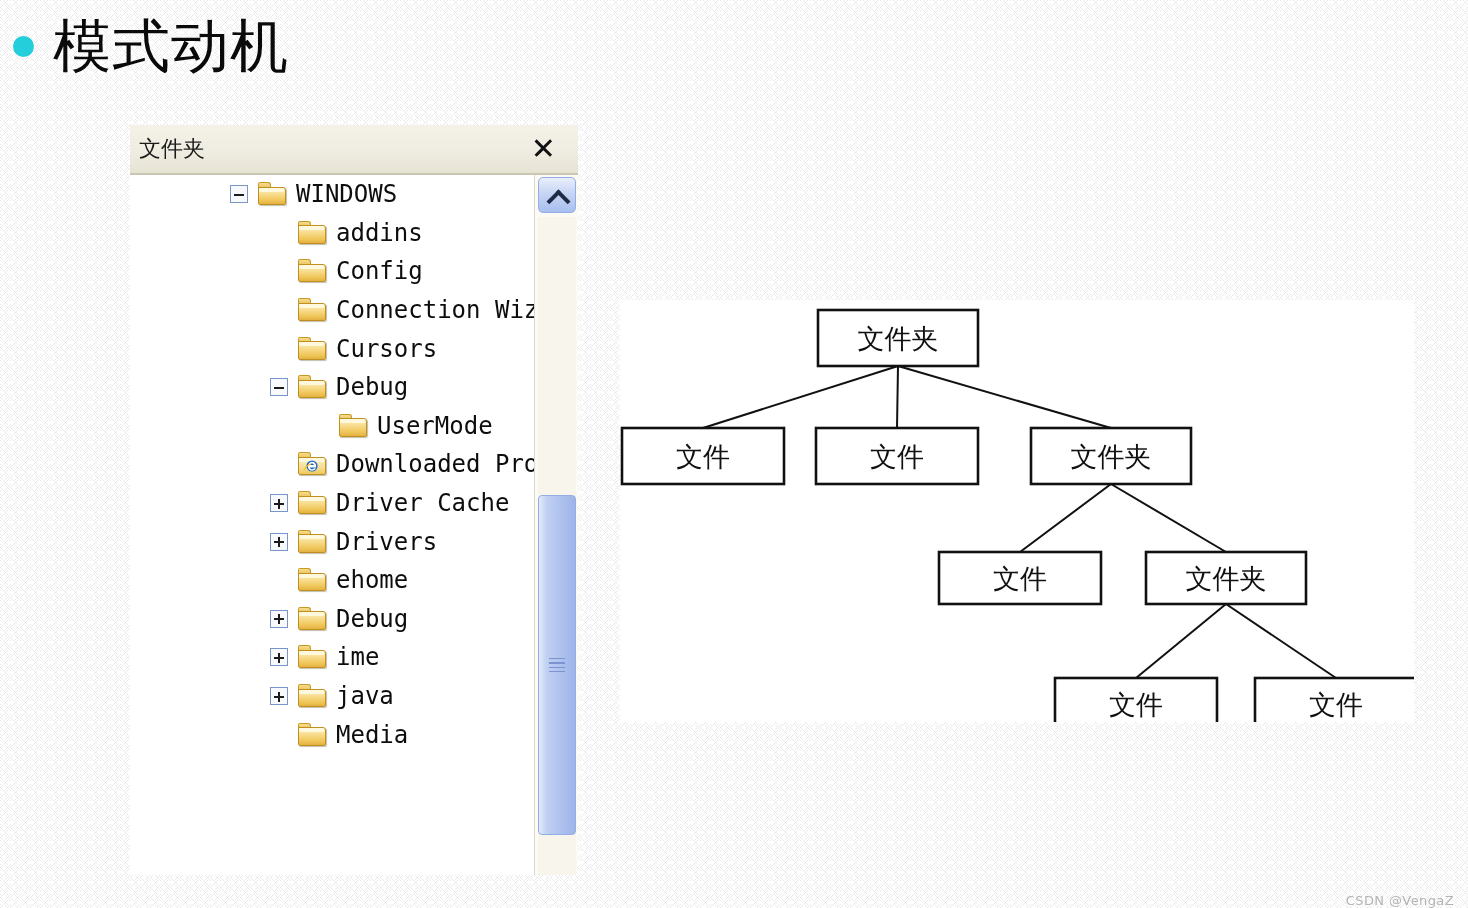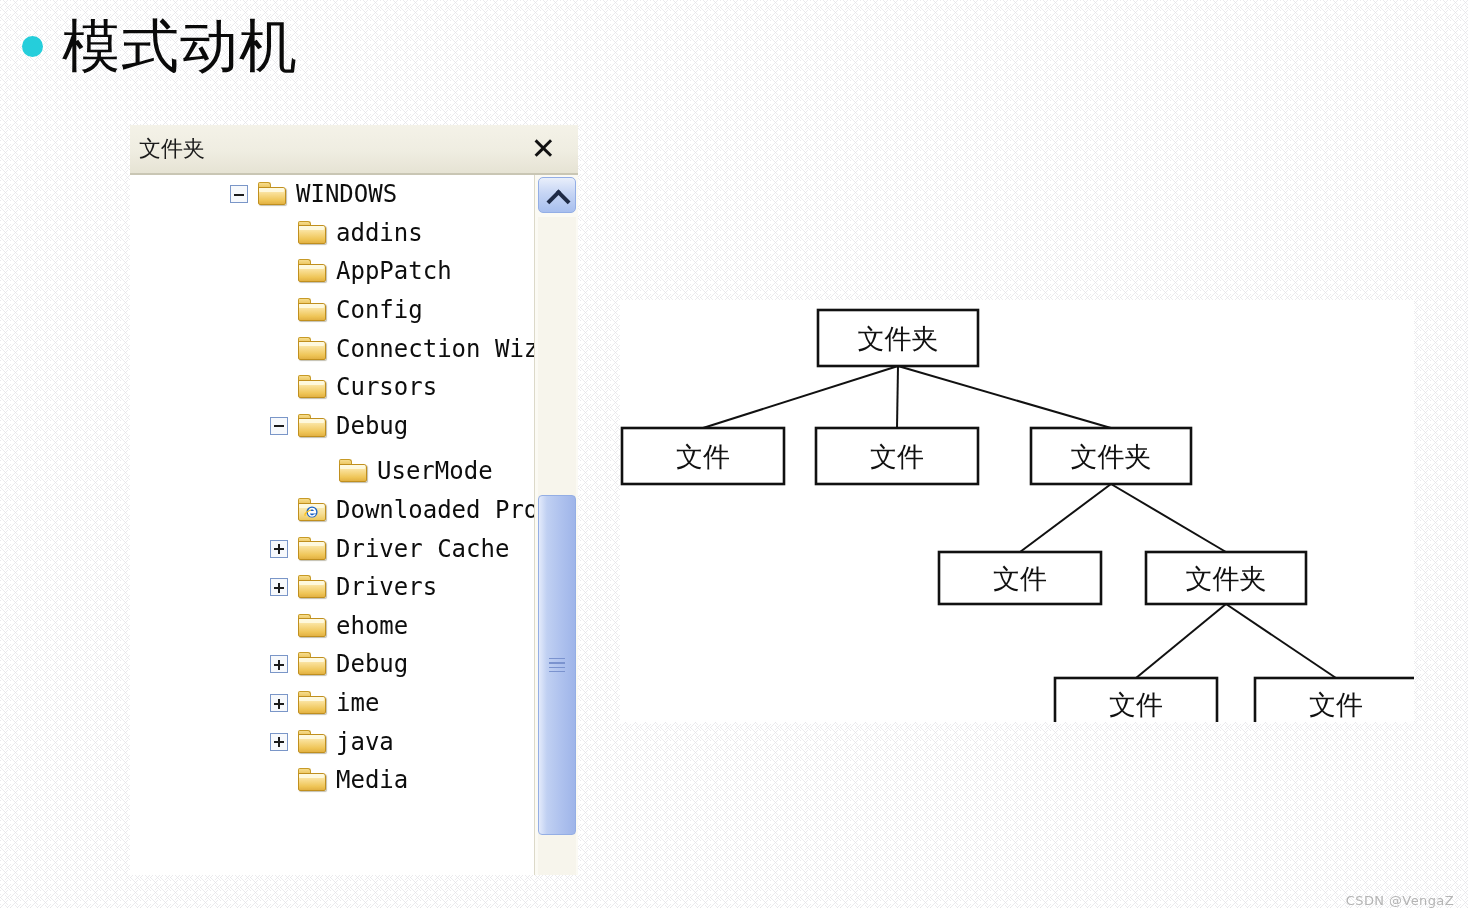--- a/index.html
+++ b/index.html
@@ -28,21 +28,21 @@
         rgba(228,228,232,0.75) 0px, rgba(228,228,232,0.75) 1.1px,
         rgba(255,255,255,0) 1.1px, rgba(255,255,255,0) 5px);
     background-size: 10px 10px, 10px 10px;
     background-position: 0 0, 0 5px;
     z-index: 0;
   }
 
   
   #title-row {
     position: absolute;
-    left: 22px;
+    left: 13px;
     top: 12px;
     display: flex;
     align-items: center;
     z-index: 5;
     justify-content: space-between;
   }
   #title-bullet {
     width: 21px;
     height: 21px;
     border-radius: 50%;
@@ -207,21 +207,21 @@
     font-size: 24px;
     color: #0d0d0d;
     margin-left: 9px;
     letter-spacing: 0px;
     text-align: right;
   }
 
   
   .lvl-0 { padding-left: 100px; }
   .lvl-1 { padding-left: 140px; }
-  .lvl-2 { padding-left: 181px; margin-top: 7px; }
+  .lvl-2 { padding-left: 181px; }
 
   
   #scrollbar {
     position: absolute;
     right: 0;
     top: 0;
     bottom: 0;
     width: 44px;
     background: #FBFAF4;
     border-left: 1px solid #DCD9C9;
@@ -347,29 +347,20 @@
           <span class="row-label">WINDOWS</span>
         </div>
         <div class="tree-row lvl-1">
           <div class="expander-spacer"></div>
           <div class="folder-icon">
             <div class="tab"></div>
             <div class="body"></div>
             <div class="lip"></div>
           </div>
           <span class="row-label">addins</span>
-        </div>
-        <div class="tree-row lvl-1">
-          <div class="expander-spacer"></div>
-          <div class="folder-icon">
-            <div class="tab"></div>
-            <div class="body"></div>
-            <div class="lip"></div>
-          </div>
-          <span class="row-label">AppPatch</span>
         </div>
         <div class="tree-row lvl-1">
           <div class="expander-spacer"></div>
           <div class="folder-icon">
             <div class="tab"></div>
             <div class="body"></div>
             <div class="lip"></div>
           </div>
           <span class="row-label">Config</span>
         </div>

